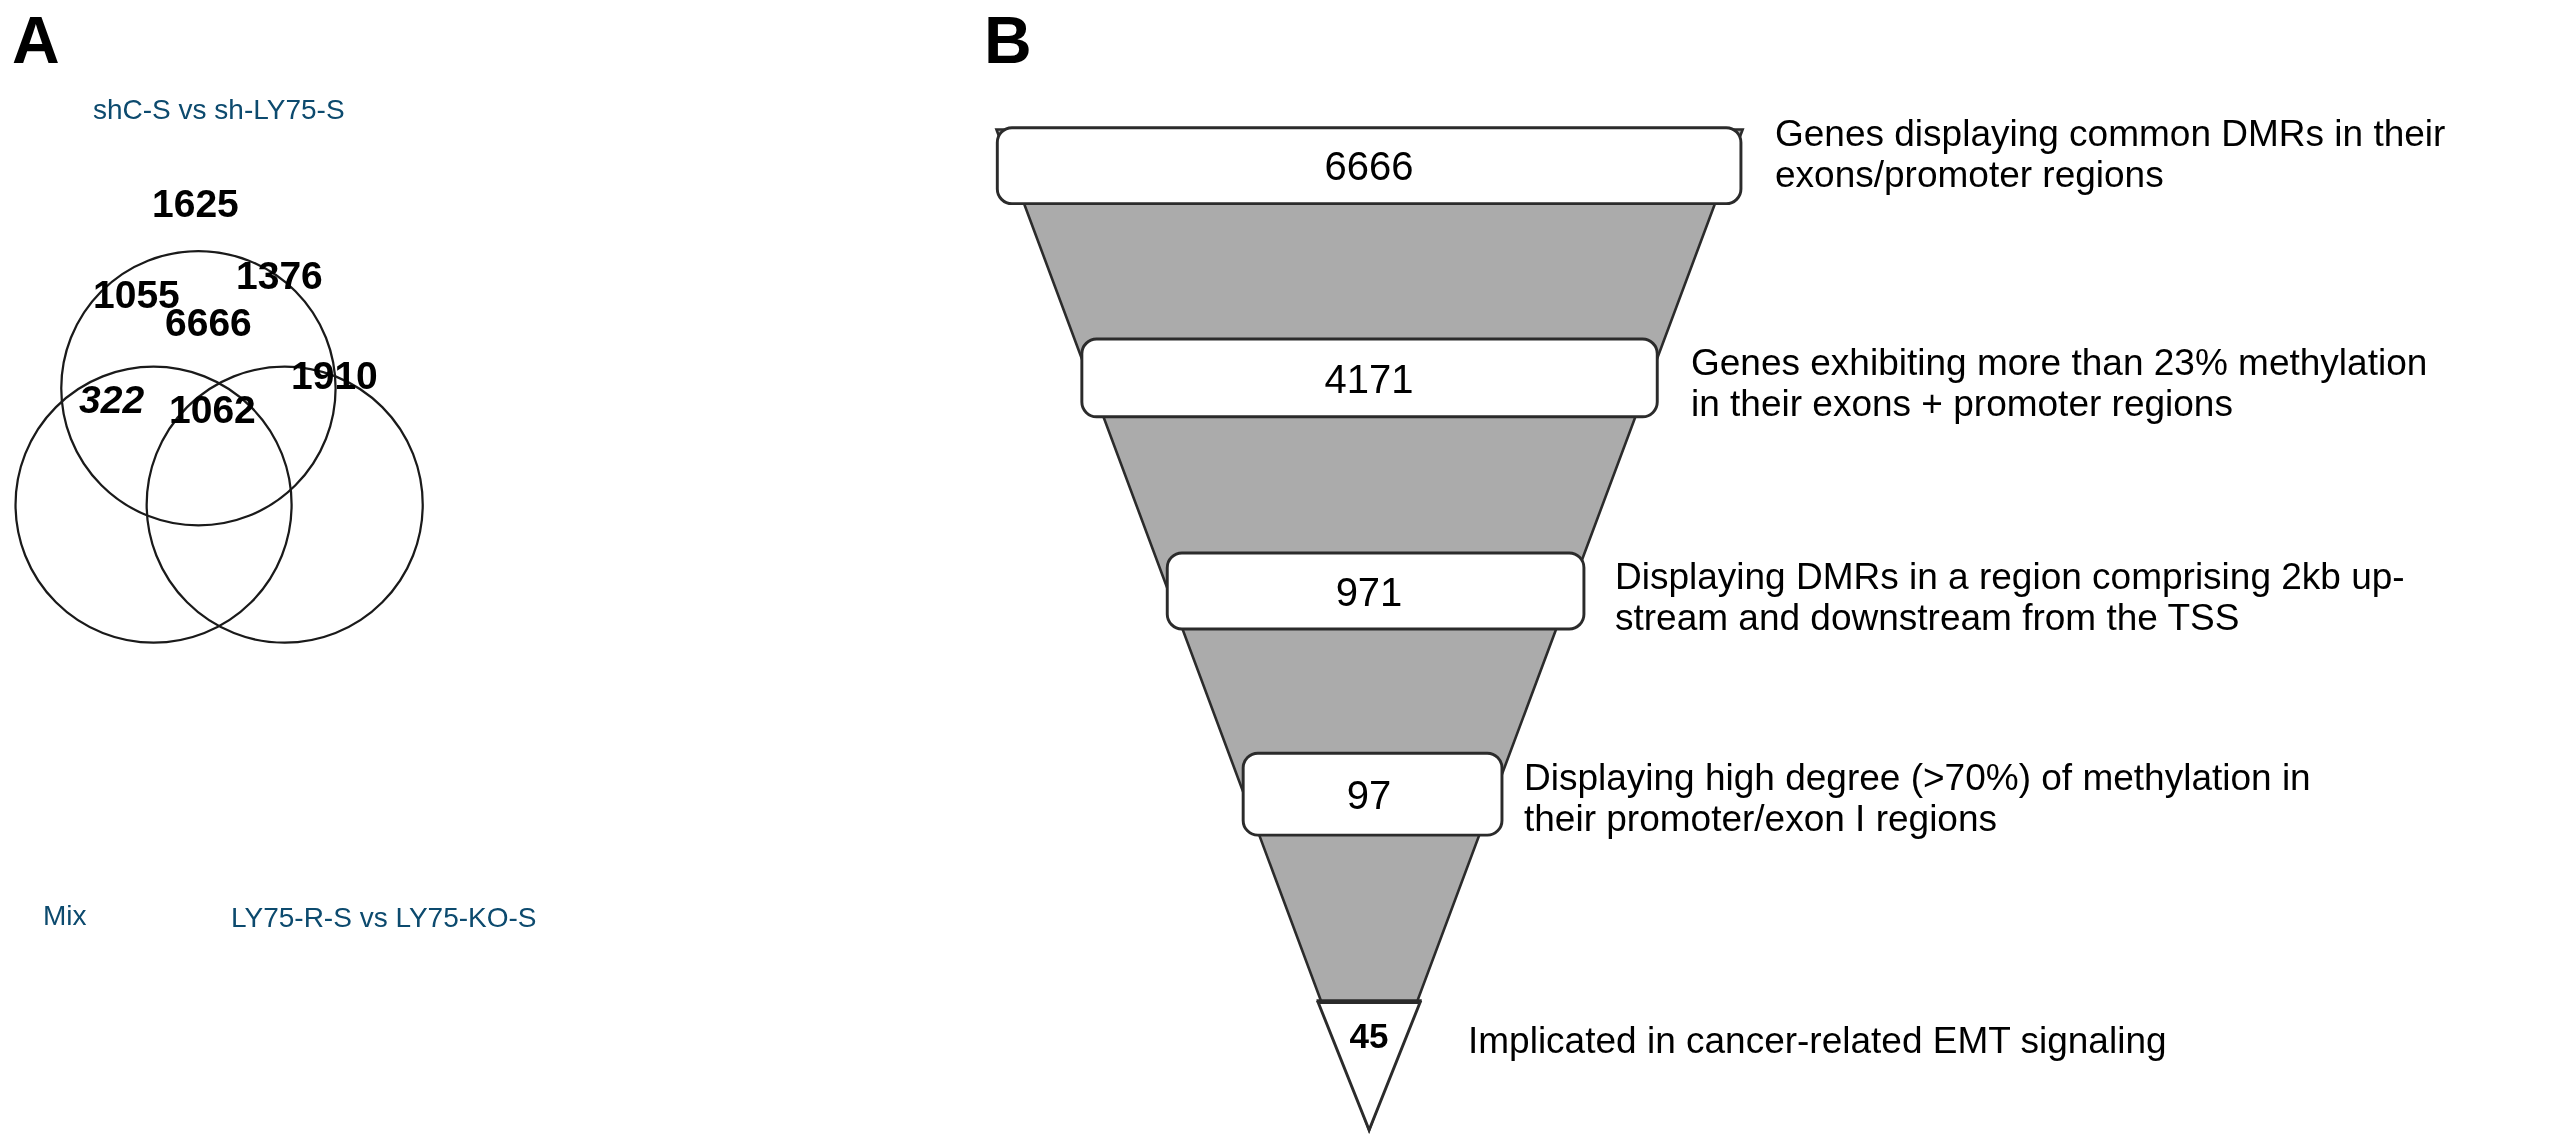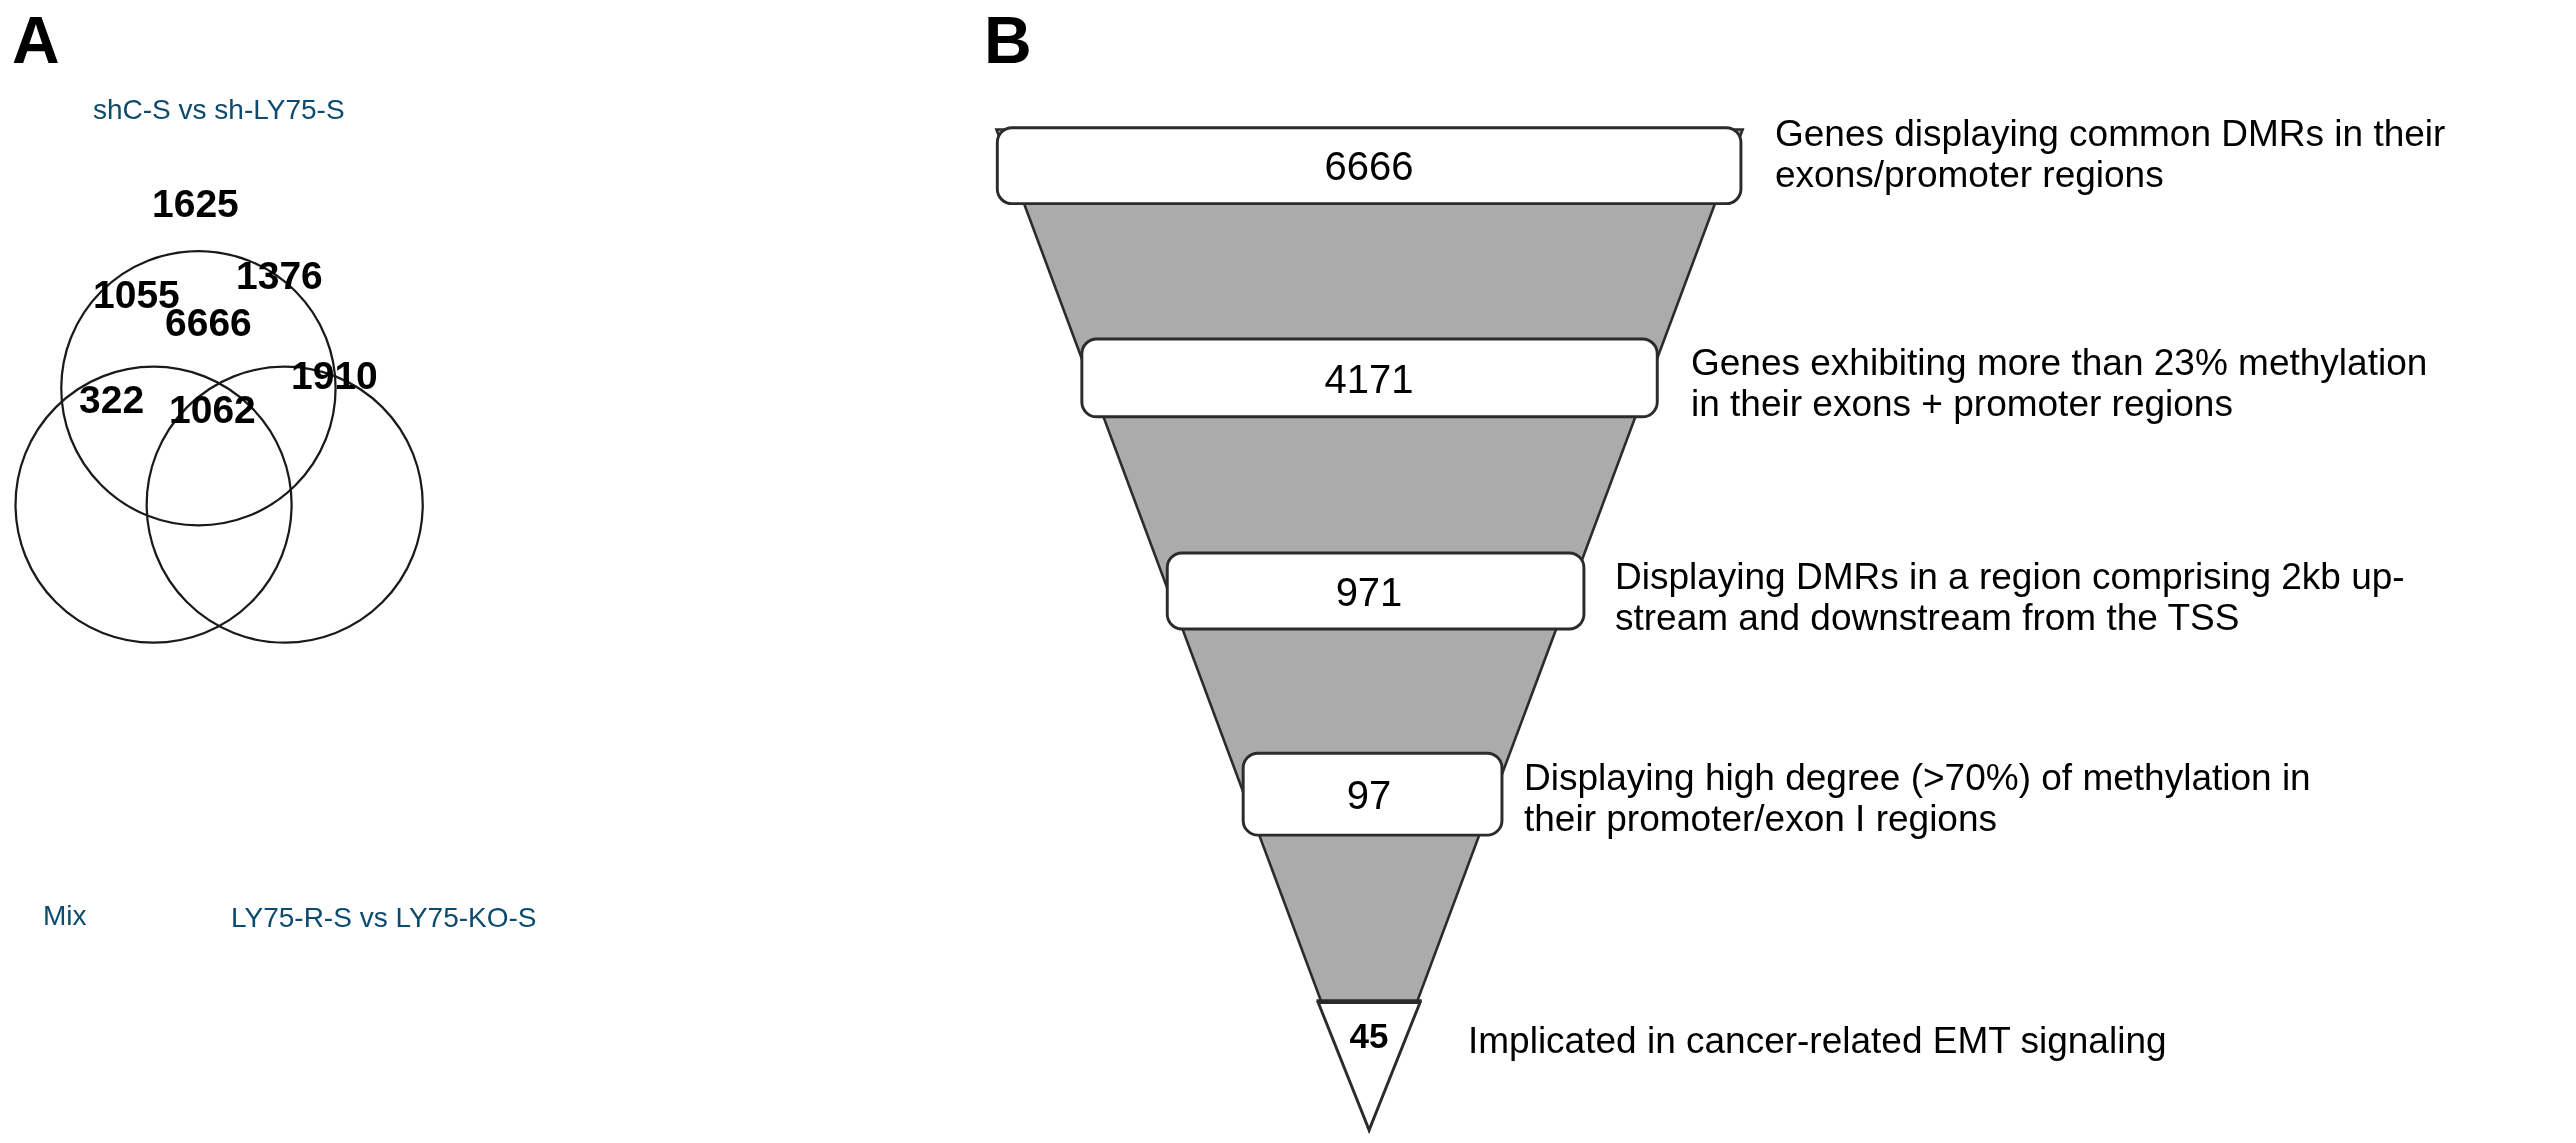--- a/index.html
+++ b/index.html
@@ -114,21 +114,21 @@
     <div class="venn-setlabel" style="left:231px; top:904px;">LY75-R-S vs LY75-KO-S</div>
 
     <div class="venn-number" style="left:152px; top:184px;">1625</div>
 
     <div class="venn-number" style="left:93px; top:275px;">1055</div>
 
     <div class="venn-number" style="left:236px; top:256px;">1376</div>
 
     <div class="venn-number" style="left:165px; top:303px;">6666</div>
 
-    <div class="venn-number" style="left:79px; top:380px;">322</div>
+    <div class="venn-number" style="left:79px; top:380px;font-style:italic;">322</div>
 
     <div class="venn-number" style="left:169px; top:390px;">1062</div>
 
     <div class="venn-number" style="left:291px; top:356px;">1910</div>
   </div>
 
   <div id="panel-b">
 
     <div class="panel-letter" id="panel-b-letter" style="left:35px; top:7px;">B</div>
 

